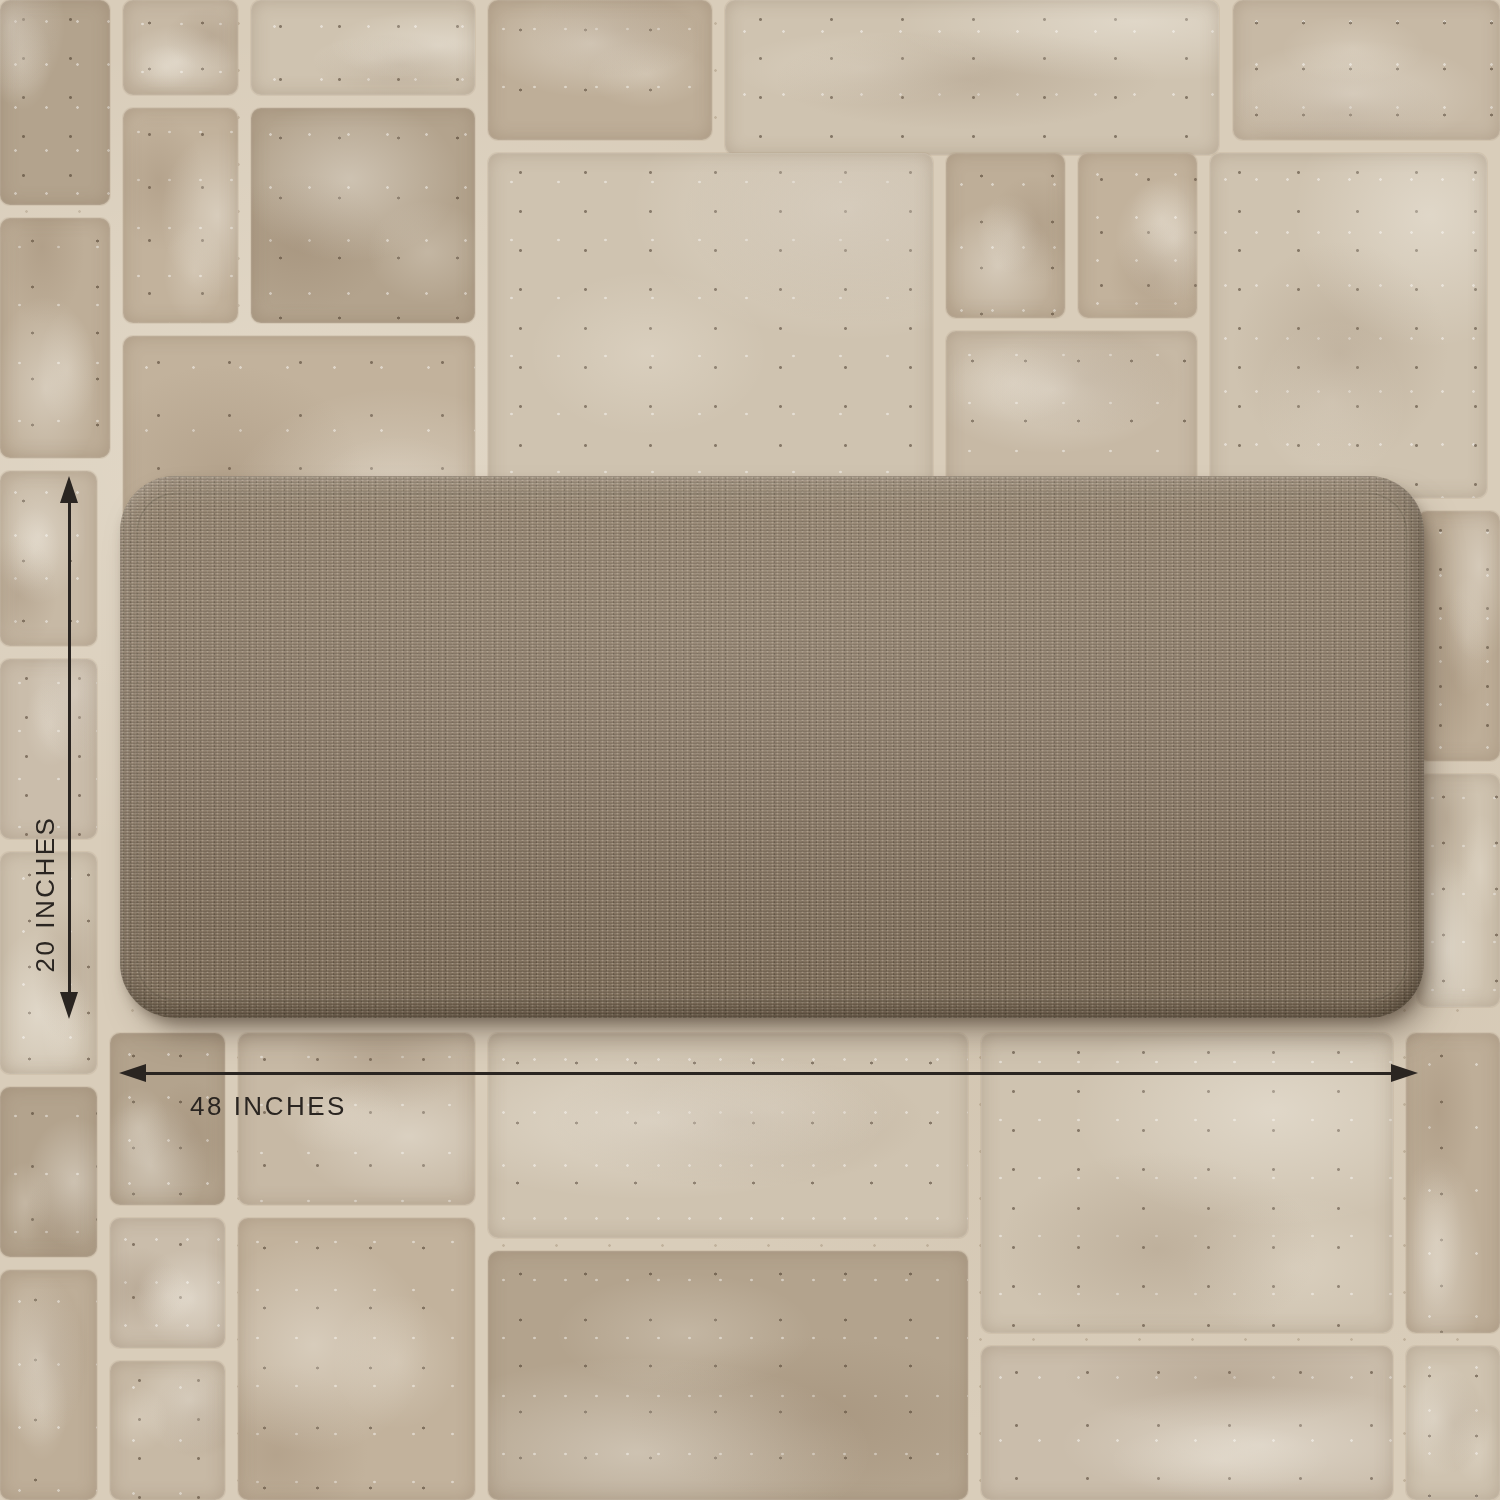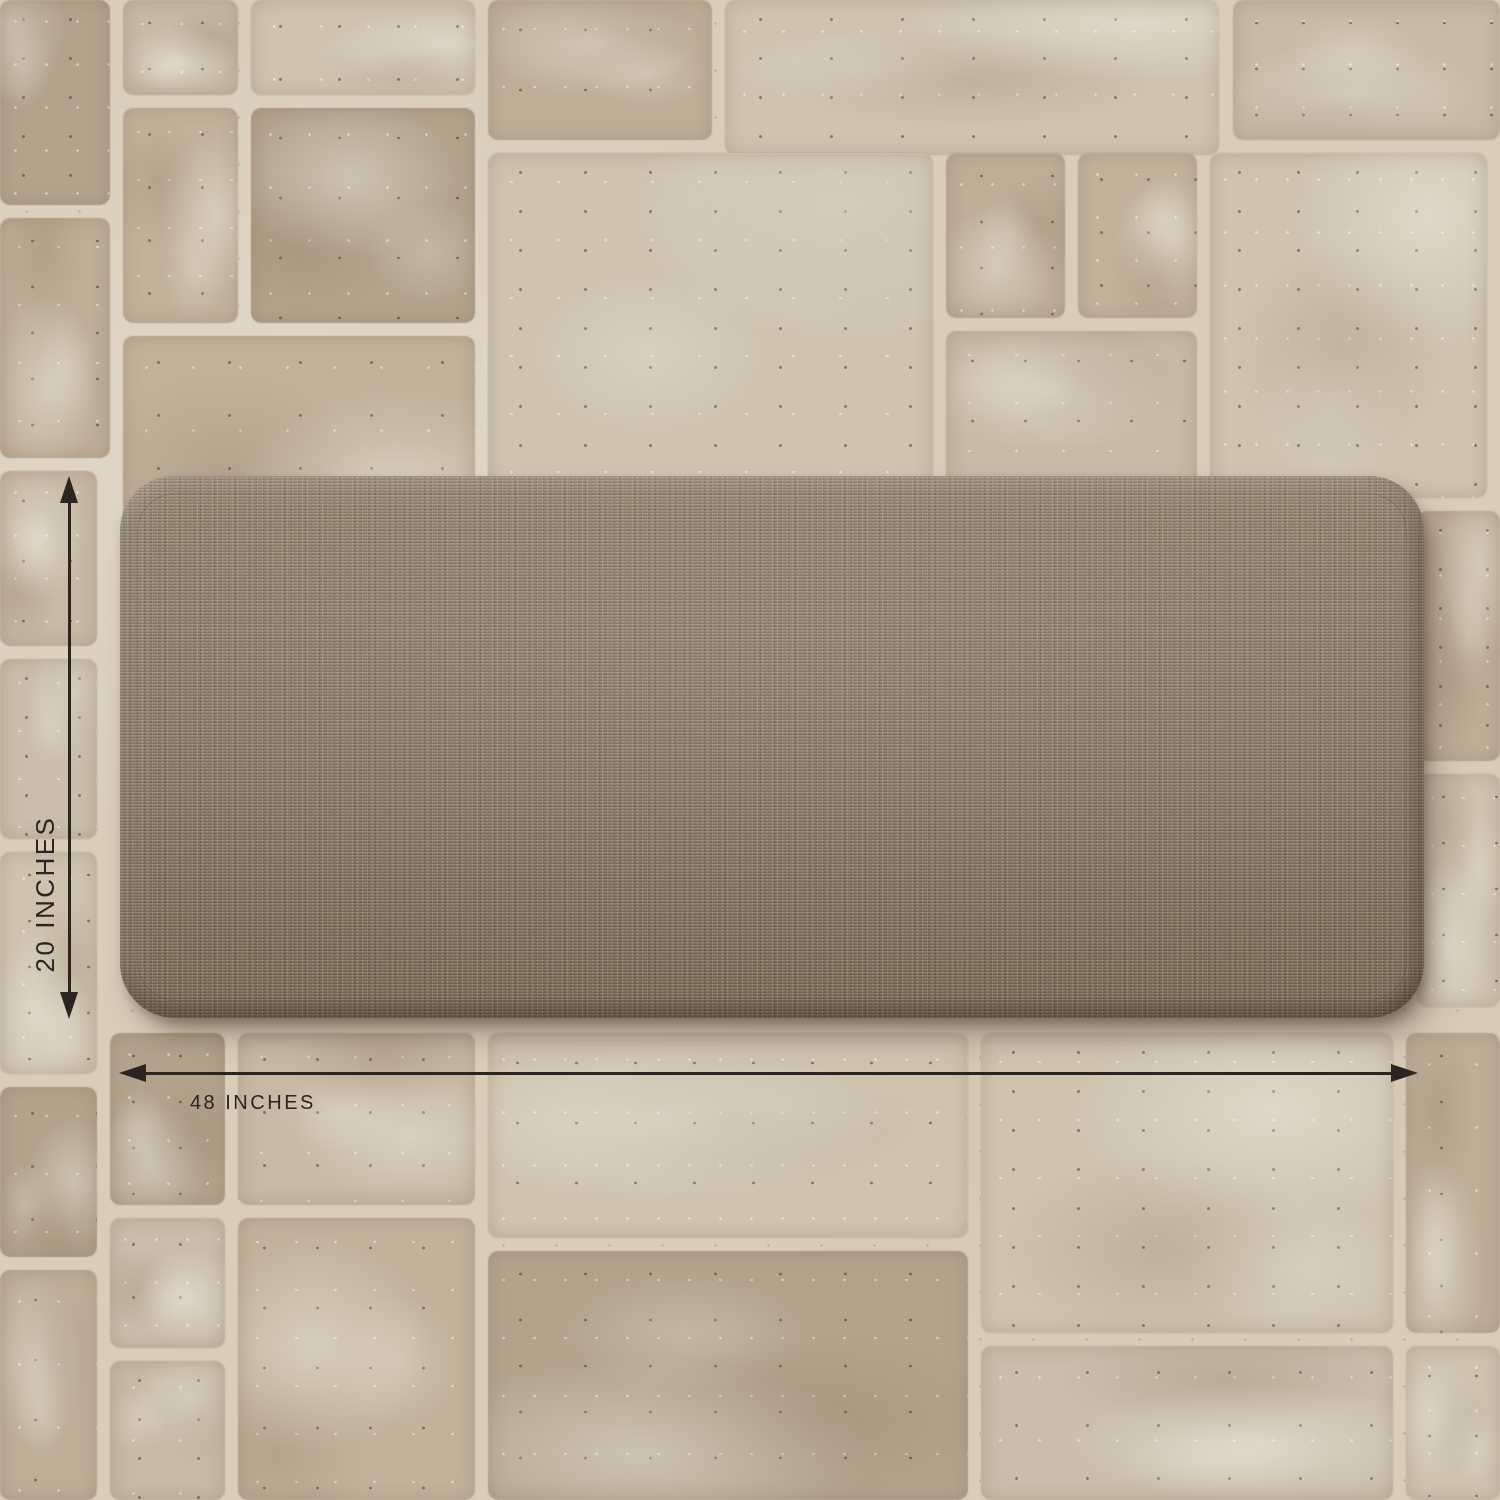--- a/index.html
+++ b/index.html
@@ -123,21 +123,21 @@
     left: 1391px; top: 1064px;
     border-top: 9.5px solid transparent;
     border-bottom: 9.5px solid transparent;
     border-left: 27px solid var(--annotation-ink, #2a2521);
   }
   .dim-label-h {
     position: absolute;
     left: 190px;
     top: 1091px;
     color: var(--annotation-ink, #2a2521);
-    font-size: 20px;
+    font-size: 26px;
     letter-spacing: 2.5px;
     white-space: nowrap;
   }
 </style>
 </head>
 <body>
 
 <div class="canvas">
 
   <div class="floor">

